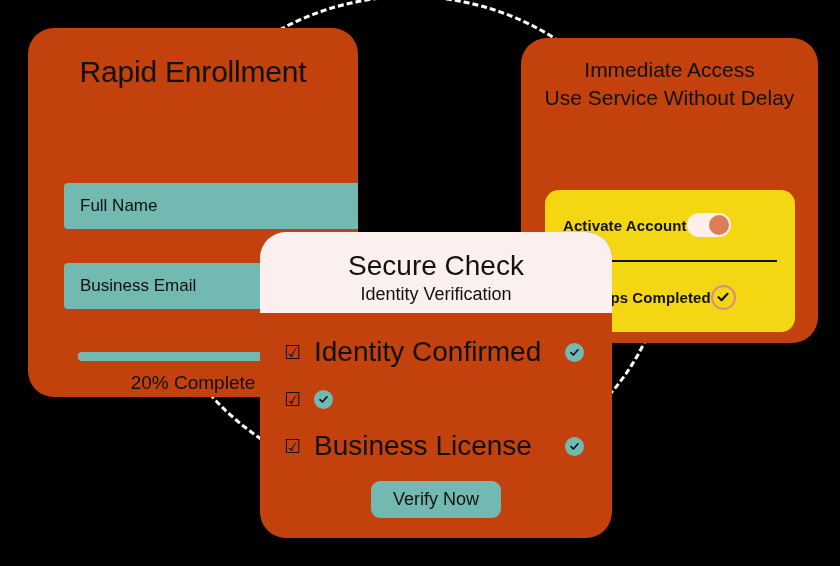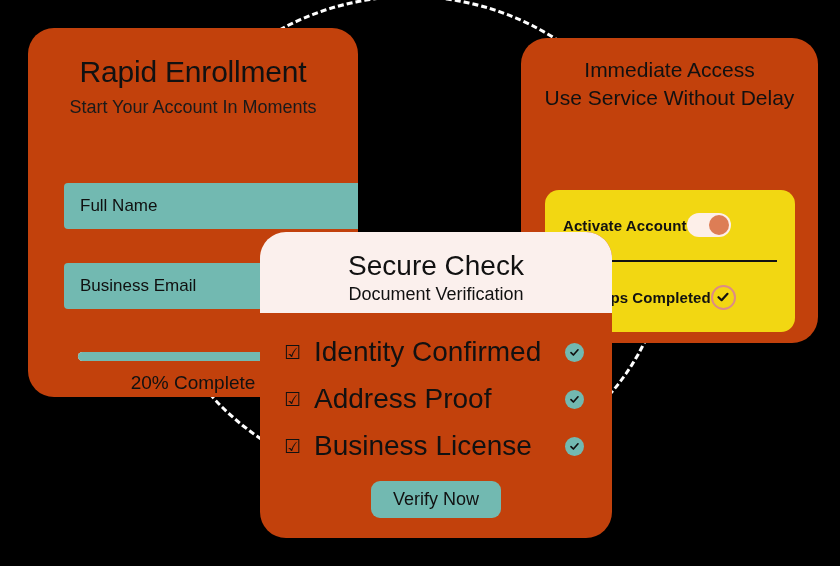--- a/index.html
+++ b/index.html
@@ -208,21 +208,20 @@
 </style>
 </head>
 <body>
 
 <div class="stage">
 
   <div class="dashed-circle"></div>
 
   <div class="card card-enroll">
     <div class="enroll-title">Rapid Enrollment</div>
-    <div class="enroll-sub">Start Your Account In Moments</div>
 
     <div class="field field-email">
       <span>Business Email</span>
     </div>
 
     <div class="field field-name">
       <span>Full Name</span>
     </div>
 
     <div class="progress-track">
@@ -251,38 +250,37 @@
             <path d="M2.5 7.2 L5.6 10.2 L11.5 3.8" fill="none" stroke="#121212" stroke-width="2.2" stroke-linecap="round" stroke-linejoin="round"></path>
           </svg>
         </span>
       </div>
     </div>
   </div>
 
   <div class="card card-secure">
     <div class="secure-head">
       <div class="secure-title">Secure Check</div>
-      <div class="secure-sub">Document Verification</div>
+      <div class="secure-sub">Identity Verification</div>
     </div>
 
     <div class="secure-body">
 
       <div class="check-row">
         <span class="box-glyph">☑</span>
         <span class="check-label">Identity Confirmed</span>
         <span class="dot-check">
           <svg width="11" height="11" viewBox="0 0 11 11" aria-hidden="true">
             <path d="M2 5.6 L4.4 8 L9 2.8" fill="none" stroke="#111111" stroke-width="1.7" stroke-linecap="round" stroke-linejoin="round"></path>
           </svg>
         </span>
       </div>
 
       <div class="check-row">
         <span class="box-glyph">☑</span>
-        <span class="check-label">Address Proof</span>
         <span class="dot-check">
           <svg width="11" height="11" viewBox="0 0 11 11" aria-hidden="true">
             <path d="M2 5.6 L4.4 8 L9 2.8" fill="none" stroke="#111111" stroke-width="1.7" stroke-linecap="round" stroke-linejoin="round"></path>
           </svg>
         </span>
       </div>
 
       <div class="check-row">
         <span class="box-glyph">☑</span>
         <span class="check-label">Business License</span>

